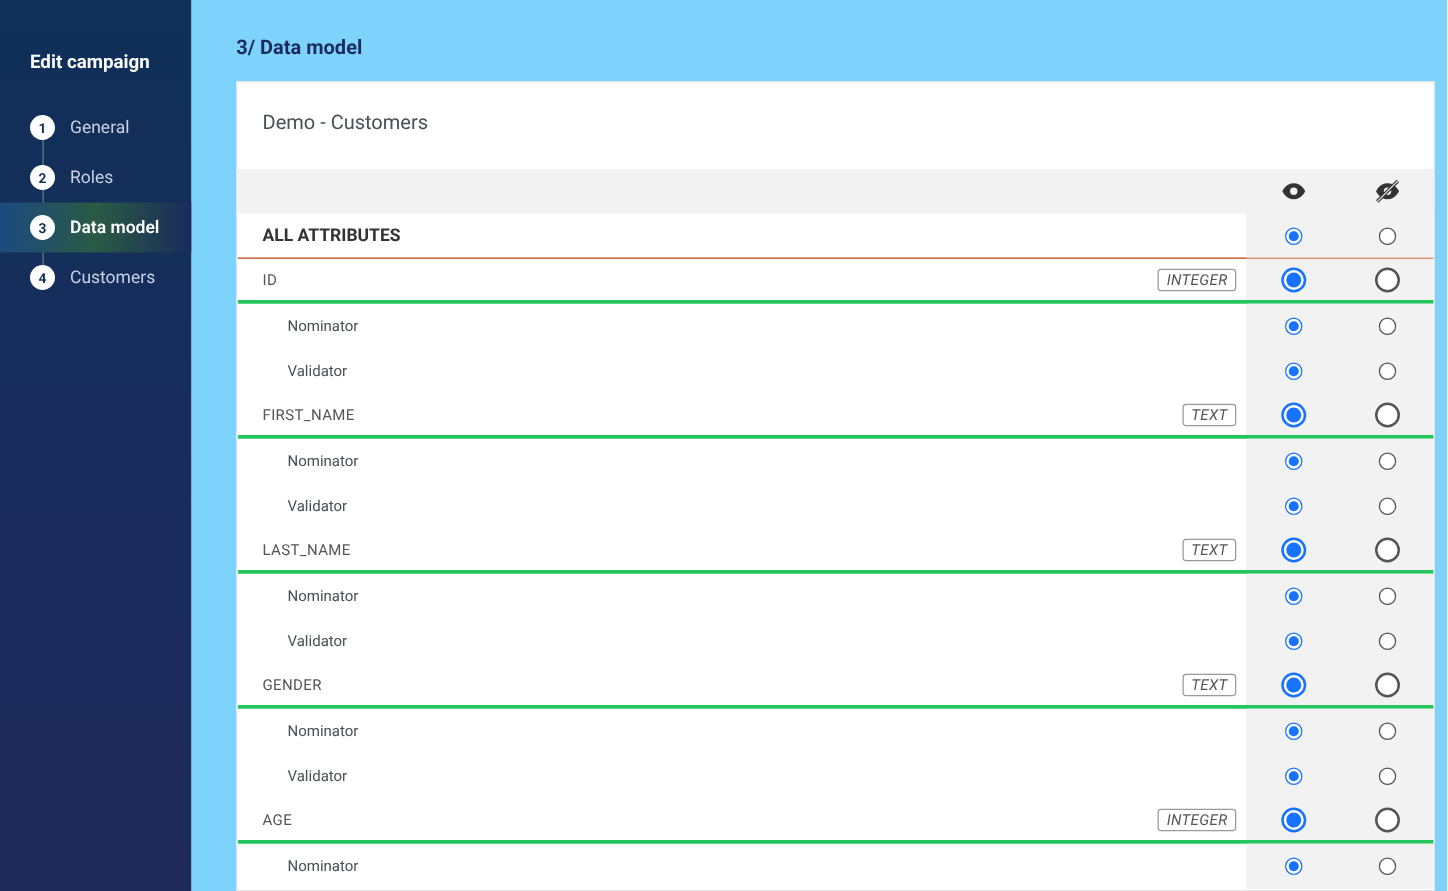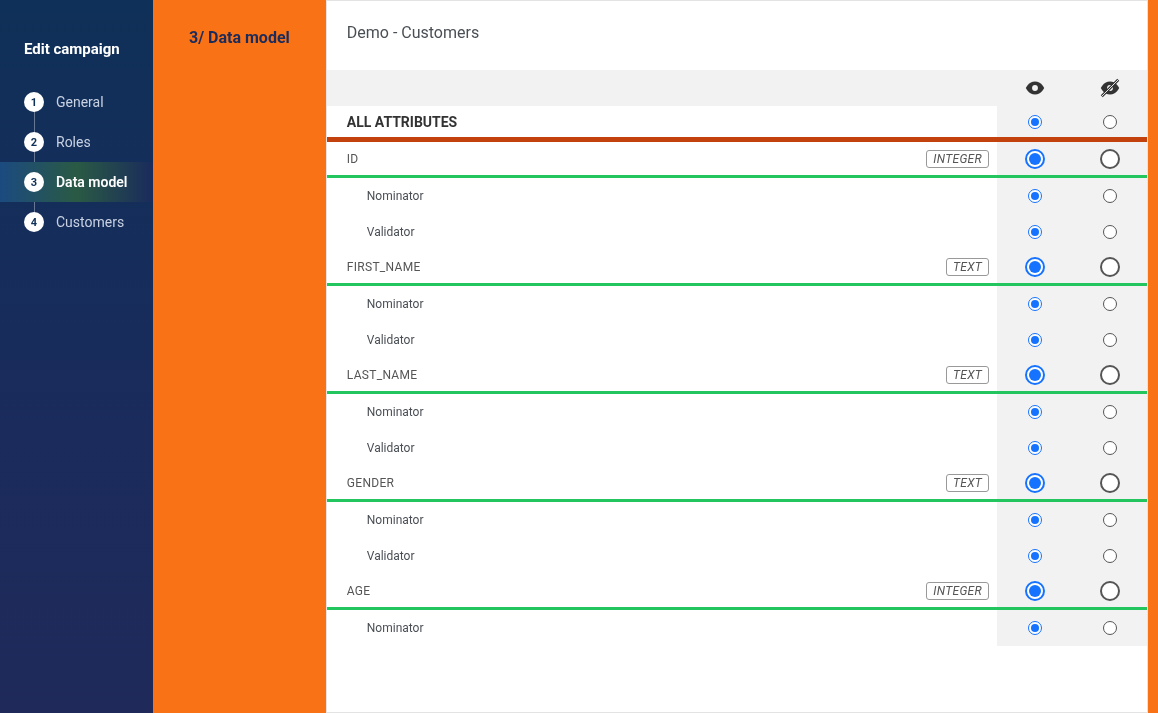--- a/index.html
+++ b/index.html
@@ -67,24 +67,24 @@
     display: flex;
     align-items: center;
     justify-content: center;
     flex-shrink: 0;
     z-index: 1;
   }
   .step-label { }
   
   .main {
     flex: 1;
-    background: #f97316;
+    background: #7dd3fc;
     overflow: hidden;
     display: flex;
-    flex-direction: row;
+    flex-direction: column;
   }
   .page-title {
     font-weight: 700;
     font-size: 16px;
     color: #1a2b5c;
     padding: 28px 0 18px 36px;
   }
   .card {
     background: #fff;
     margin: 0 10px 0 36px;
@@ -117,21 +117,21 @@
     letter-spacing: 0.3px;
     color: #555;
     text-transform: uppercase;
   }
   .row.role-row .cell-label {
     padding-left: 40px;
     color: #4a4f55;
     font-size: 12px;
   }
   .row.all-row {
-    border-bottom: 5px solid #c2410c;
+    border-bottom: 1px solid #c2410c;
   }
   .row.icon-head {
     background: #f2f2f2;
   }
   .cell-label {
     flex: 1;
     padding-left: 20px;
     display: flex;
     align-items: center;
     gap: 8px;

